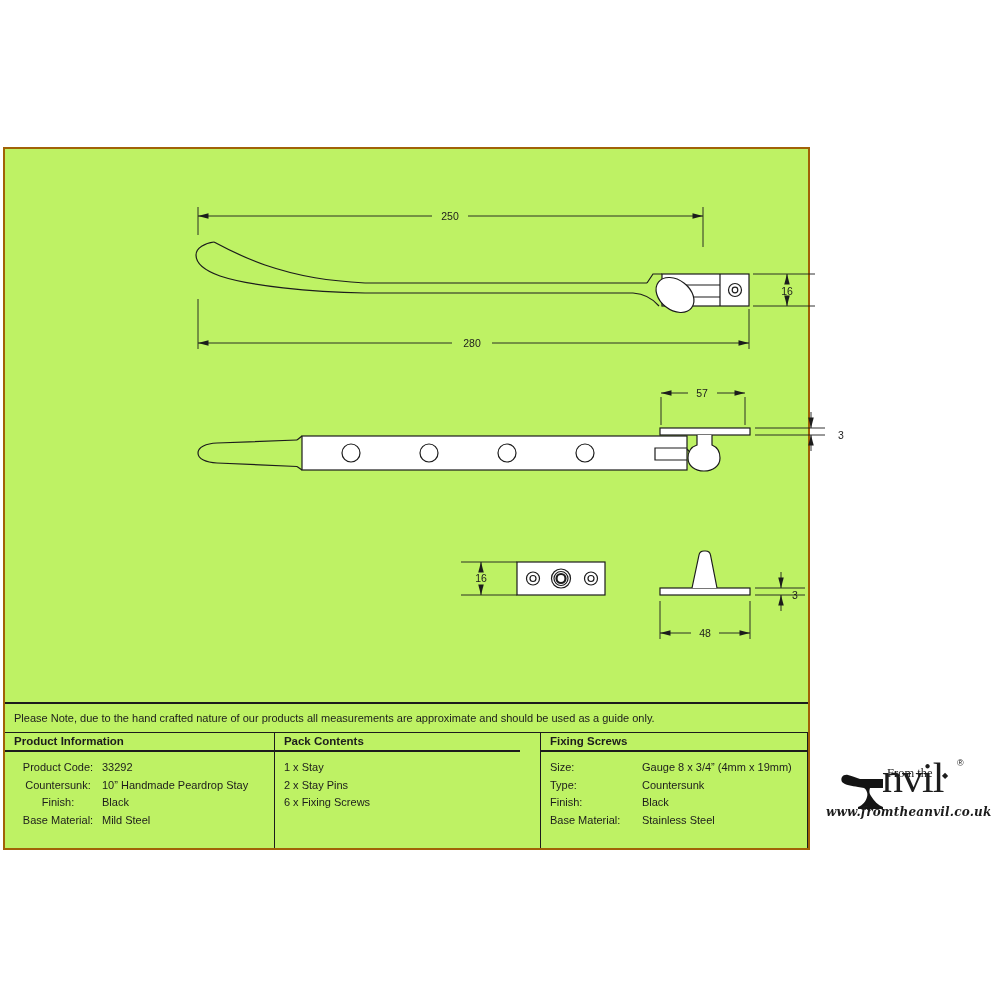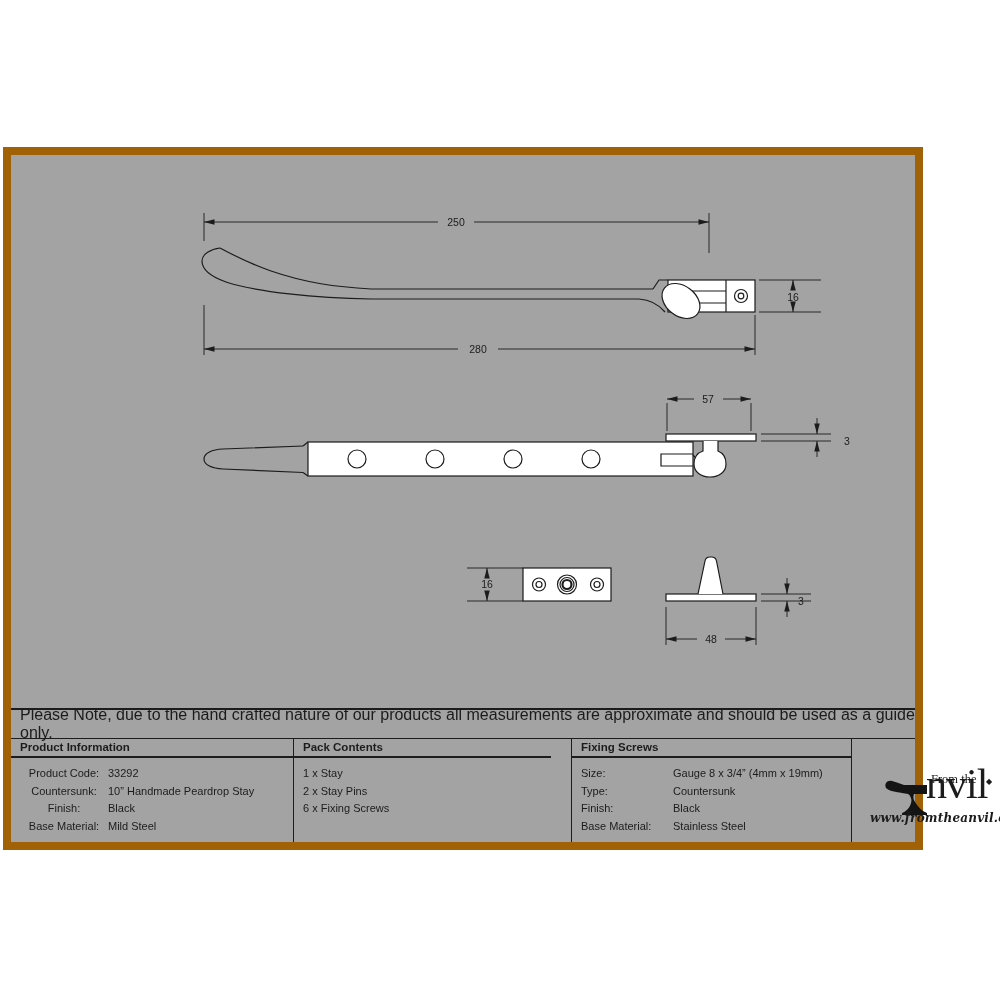--- a/index.html
+++ b/index.html
@@ -1,20 +1,20 @@
 <!DOCTYPE html>
 <html><head>
 <meta charset="utf-8">
 <style>
   html,body{margin:0;padding:0;background:#ffffff;}
   body{width:1000px;height:1000px;position:relative;font-family:"Liberation Sans",sans-serif;color:#1c1c1c;overflow:hidden;}
-  .frame{position:absolute;left:3px;top:147px;width:920px;height:703px;border:8px solid #a16207;box-sizing:border-box;background:#a3a3a3;}
+  .frame{position:absolute;left:3px;top:147px;width:807px;height:703px;border:2px solid #a16207;box-sizing:border-box;background:#bef264;}
   .draw-area{position:absolute;left:0;top:0;width:991px;height:553px;}
   svg text{font-family:"Liberation Sans",sans-serif;font-size:10.5px;fill:#1c1c1c;}
-  .t-note{position:absolute;left:0;right:0;top:553px;height:31px;border-top:2px solid #1c1c1c;border-bottom:1px solid #1c1c1c;box-sizing:border-box;display:flex;align-items:center;padding-left:9px;font-size:16px;}
+  .t-note{position:absolute;left:0;right:0;top:553px;height:31px;border-top:2px solid #1c1c1c;border-bottom:1px solid #1c1c1c;box-sizing:border-box;display:flex;align-items:center;padding-left:9px;font-size:11px;}
   .t-cols{position:absolute;left:0;right:0;top:584px;bottom:0;display:flex;}
   .t-col{box-sizing:border-box;position:relative;}
   .t-col + .t-col{border-left:1px solid #1c1c1c;}
   .c1{width:282px;} .c2{width:258px;} .c3{width:280px;margin-left:20px;} .c4{flex:1;}
   .t-head{height:19px;border-bottom:2px solid #1c1c1c;box-sizing:border-box;font-size:11.5px;padding:2px 0 0 9px;font-weight:bold;}
   .t-body{padding:7px 0 0 9px;font-size:11px;line-height:17.5px;}
   .row .lbl{display:inline-block;}
   .c1 .lbl{width:88px;text-align:center;} .c3 .lbl{width:92px;}
   .logo-box{position:absolute;left:32px;top:26px;width:126px;height:62px;}
   .anvil-ic{position:absolute;left:0;top:13px;width:44px;height:38px;}

